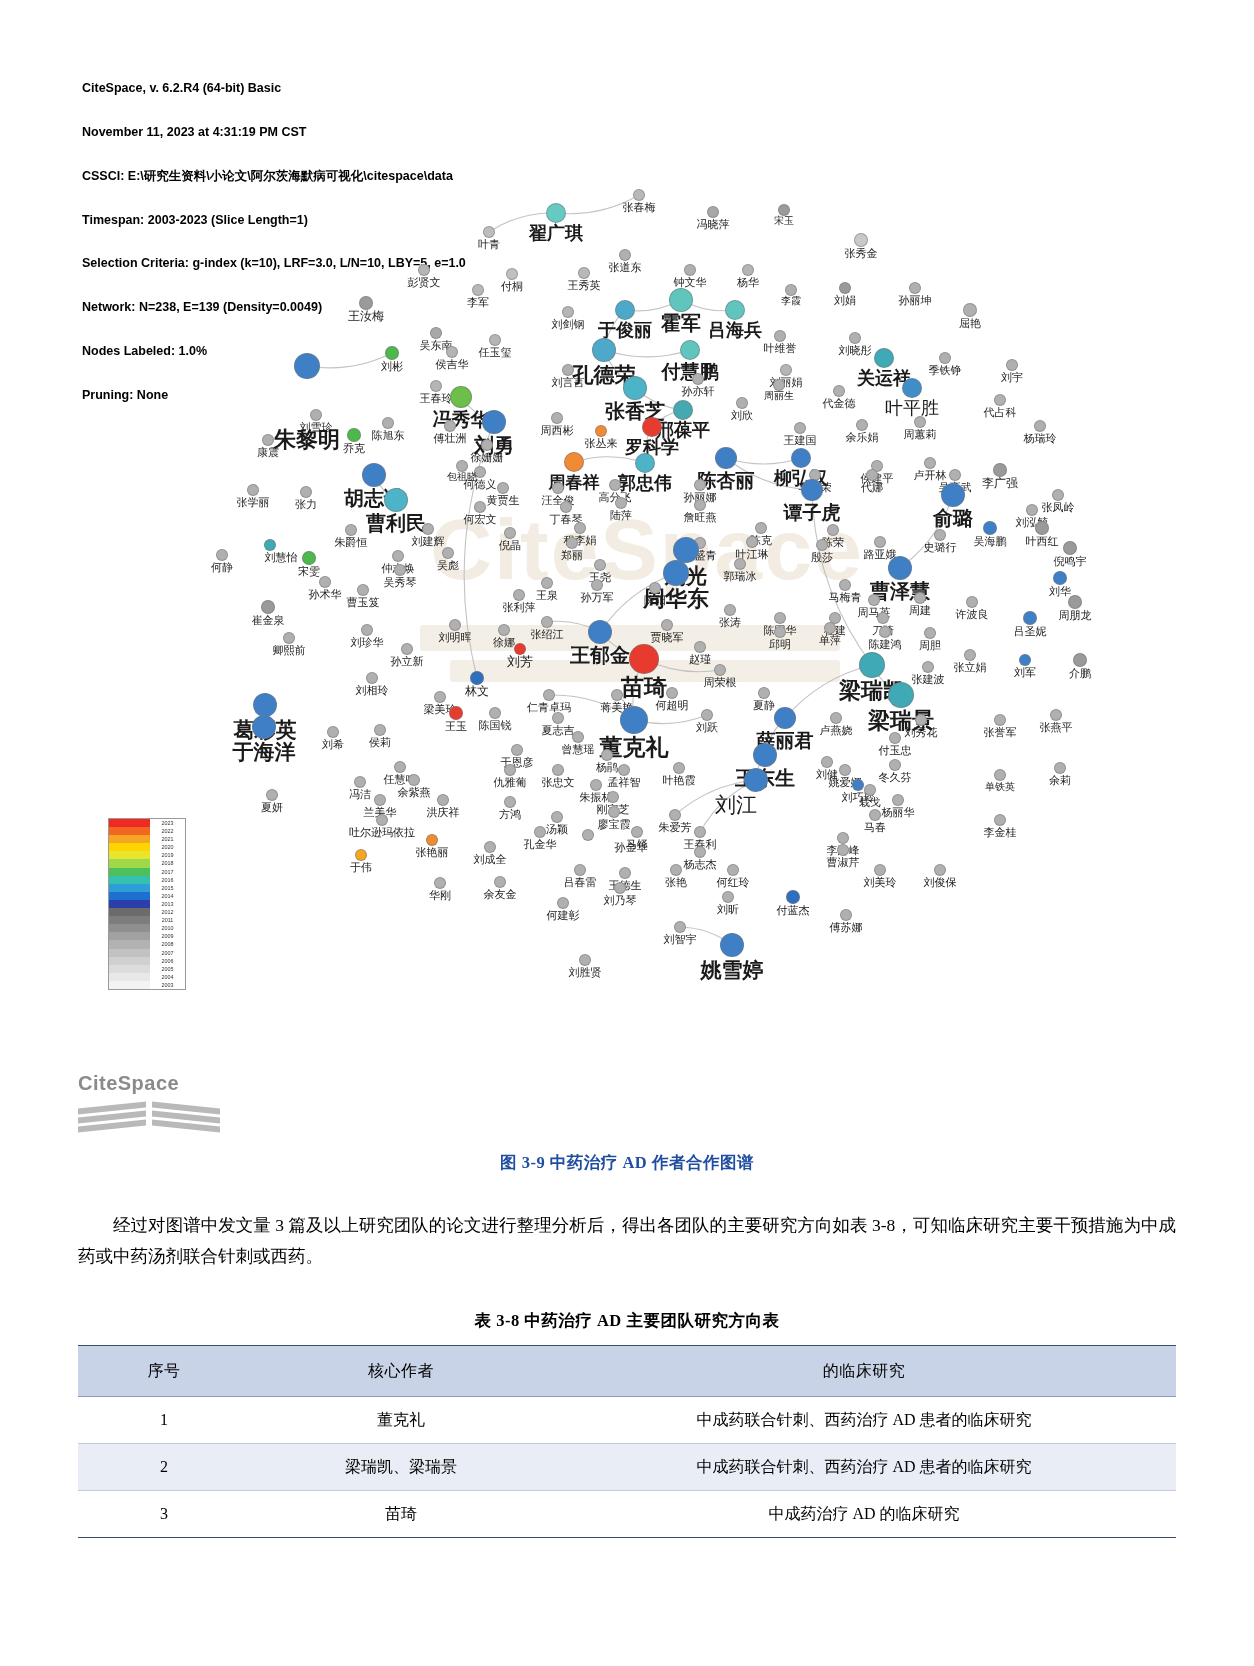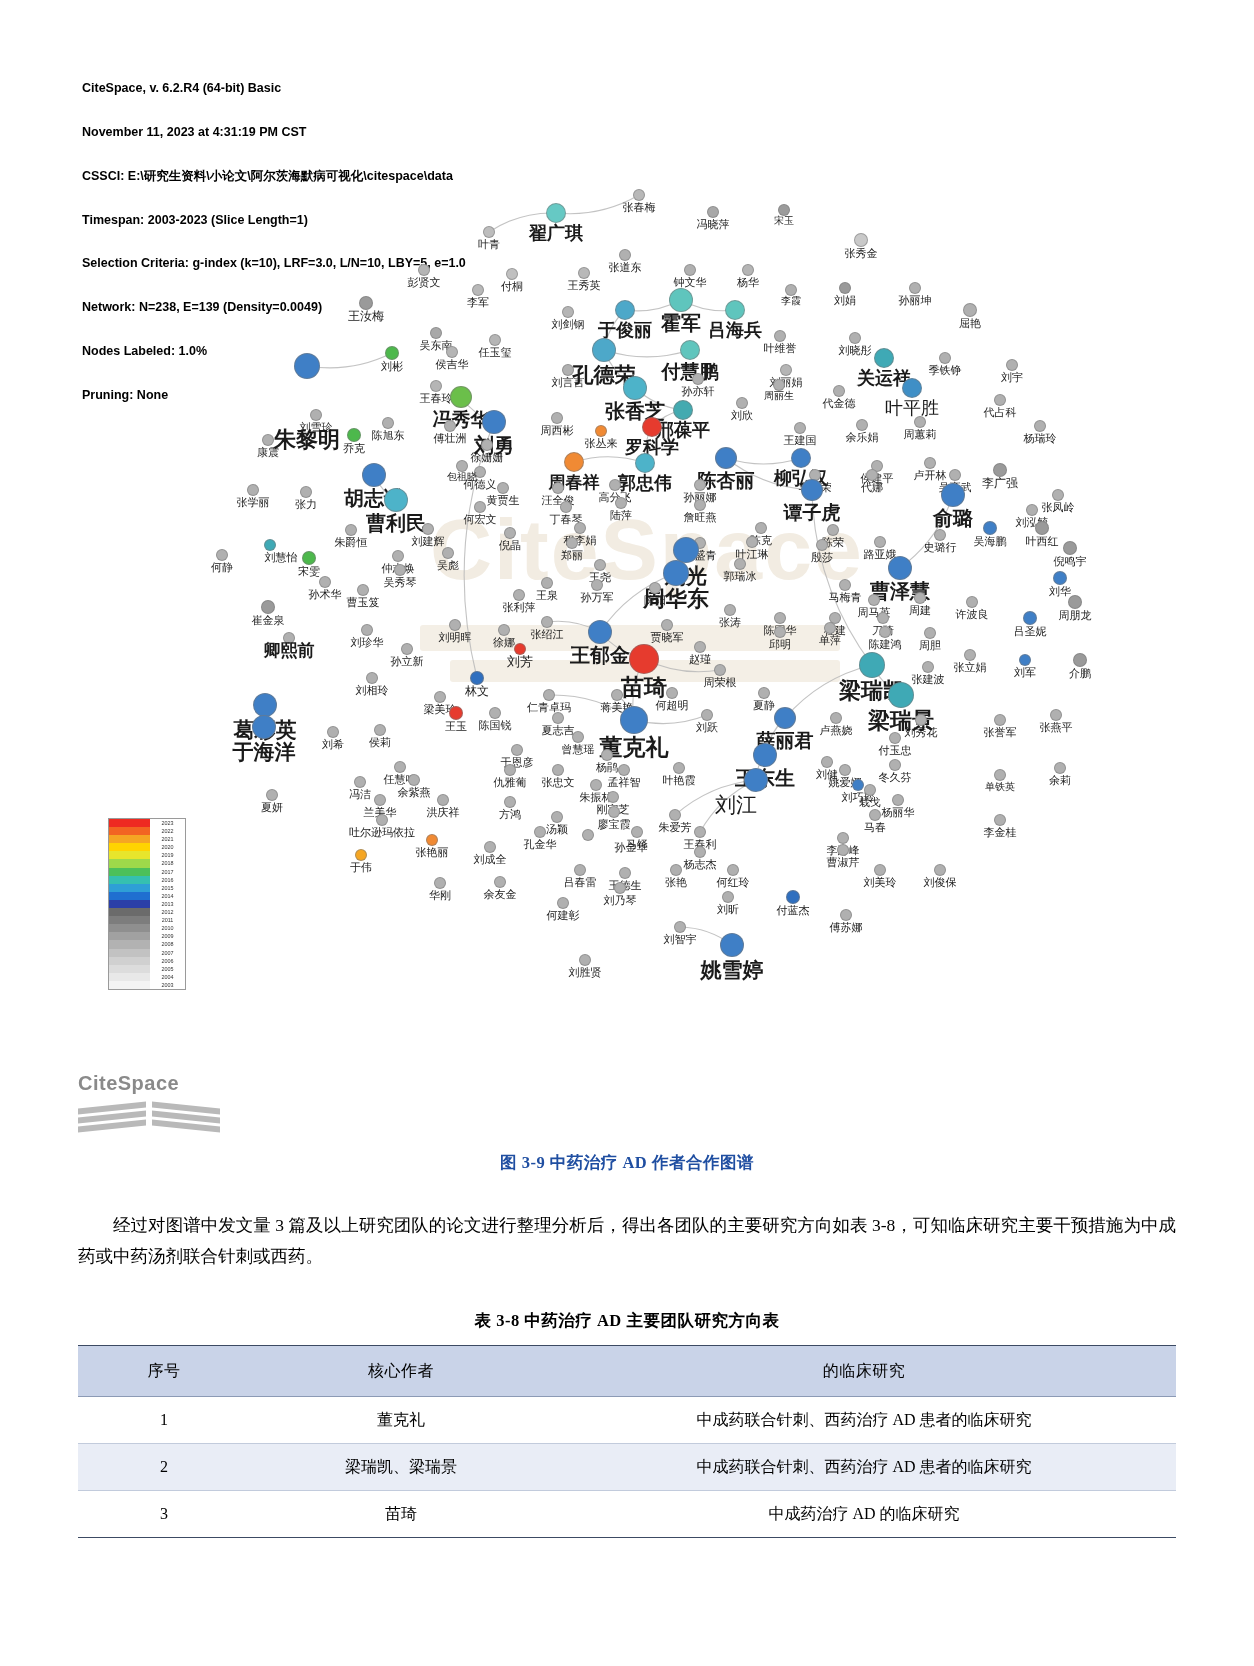--- a/index.html
+++ b/index.html
@@ -519,21 +519,21 @@
       <div class="nlabel" style="left: 885px; top: 473.82px; font-size: 11px; font-weight: normal;">陈建鸿</div>
       <div class="node" style="left: 930px; top: 463px; width: 10px; height: 10px; background: rgb(176, 176, 176); border: 1px solid rgba(120, 120, 120, 0.55);"></div>
       <div class="nlabel" style="left: 930px; top: 474.82px; font-size: 11px; font-weight: normal;">周胆</div>
       <div class="node" style="left: 367px; top: 460px; width: 10px; height: 10px; background: rgb(176, 176, 176); border: 1px solid rgba(120, 120, 120, 0.55);"></div>
       <div class="nlabel" style="left: 367px; top: 471.82px; font-size: 11px; font-weight: normal;">刘珍华</div>
       <div class="node" style="left: 600px; top: 462px; width: 22px; height: 22px; background: rgb(63, 127, 198); border: 1px solid rgba(120, 120, 120, 0.55);"></div>
       <div class="nlabel" style="left: 600px; top: 485.4px; font-size: 20px; font-weight: bold;">王郁金</div>
       <div class="node" style="left: 644px; top: 489px; width: 28px; height: 28px; background: rgb(230, 59, 46); border: 1px solid rgba(120, 120, 120, 0.55);"></div>
       <div class="nlabel" style="left: 644px; top: 517.26px; font-size: 23px; font-weight: bold;">苗琦</div>
       <div class="node" style="left: 289px; top: 468px; width: 10px; height: 10px; background: rgb(176, 176, 176); border: 1px solid rgba(120, 120, 120, 0.55);"></div>
-      <div class="nlabel" style="left: 289px; top: 479.82px; font-size: 17px; font-weight: bold;">卿熙前</div>
+      <div class="nlabel" style="left: 289px; top: 479.82px; font-size: 11px; font-weight: normal;">卿熙前</div>
       <div class="node" style="left: 407px; top: 479px; width: 10px; height: 10px; background: rgb(176, 176, 176); border: 1px solid rgba(120, 120, 120, 0.55);"></div>
       <div class="nlabel" style="left: 407px; top: 490.82px; font-size: 11px; font-weight: normal;">孙立新</div>
       <div class="node" style="left: 520px; top: 479px; width: 10px; height: 10px; background: rgb(230, 59, 46); border: 1px solid rgba(120, 120, 120, 0.55);"></div>
       <div class="nlabel" style="left: 520px; top: 490.82px; font-size: 13px; font-weight: normal;">刘芳</div>
       <div class="node" style="left: 700px; top: 477px; width: 10px; height: 10px; background: rgb(176, 176, 176); border: 1px solid rgba(120, 120, 120, 0.55);"></div>
       <div class="nlabel" style="left: 700px; top: 488.82px; font-size: 11px; font-weight: normal;">赵瑾</div>
       <div class="node" style="left: 970px; top: 485px; width: 10px; height: 10px; background: rgb(176, 176, 176); border: 1px solid rgba(120, 120, 120, 0.55);"></div>
       <div class="nlabel" style="left: 970px; top: 496.82px; font-size: 11px; font-weight: normal;">张立娟</div>
       <div class="node" style="left: 1025px; top: 490px; width: 10px; height: 10px; background: rgb(63, 127, 198); border: 1px solid rgba(120, 120, 120, 0.55);"></div>
       <div class="nlabel" style="left: 1025px; top: 501.82px; font-size: 11px; font-weight: normal;">刘军</div>

